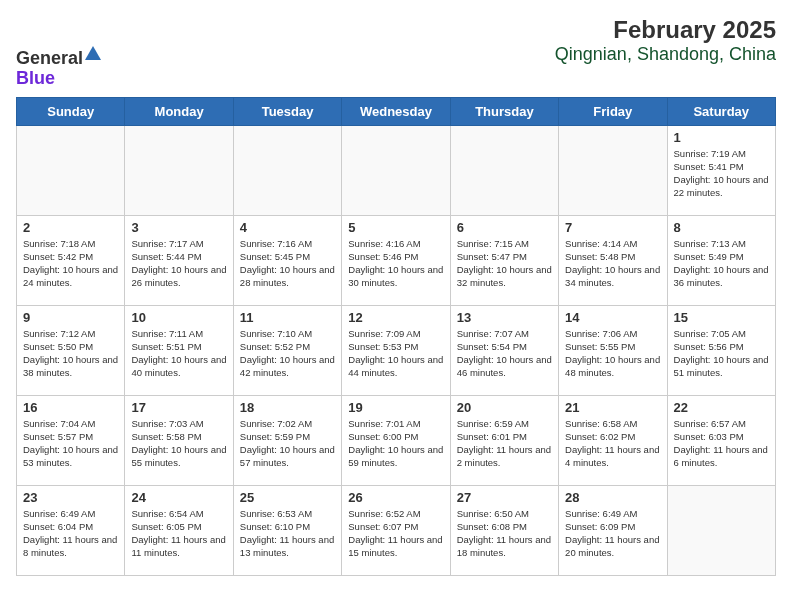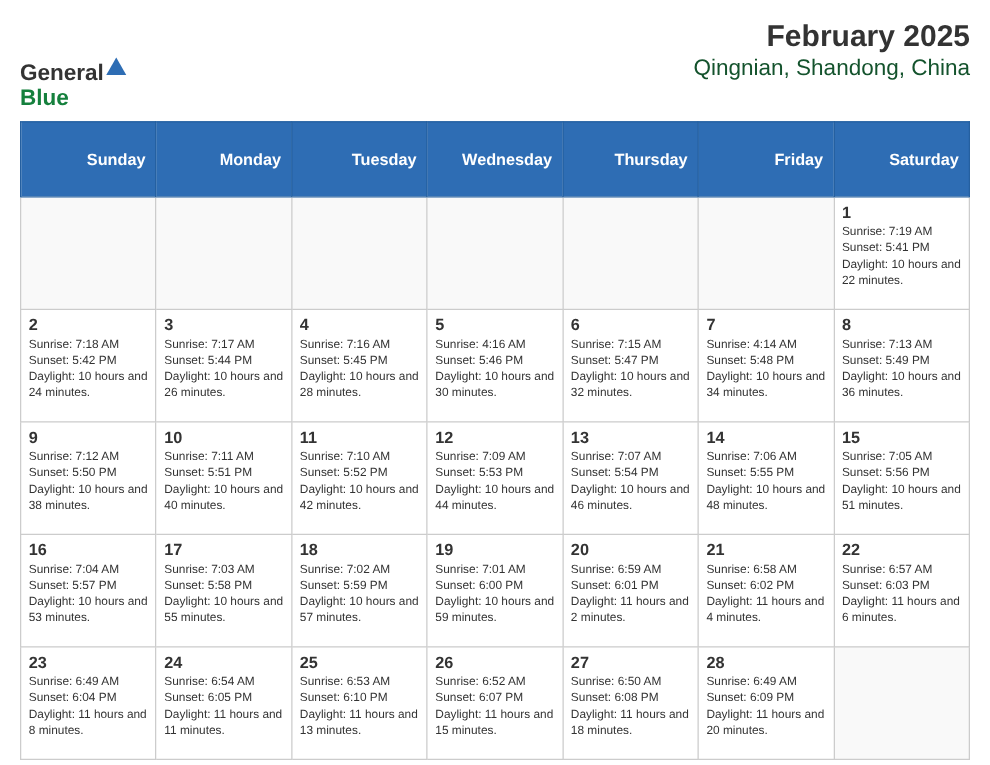--- a/index.html
+++ b/index.html
@@ -21,21 +21,21 @@
       align-items: center;
       gap: 4px;
       margin-top: 28px;
     }
     .logo-text {
       font-size: 18px;
       font-weight: bold;
       line-height: 1.1;
     }
     .logo-general { color: #333; }
-    .logo-blue { color: #15803d; }
+    .logo-blue { color: #6d28d9; }
     .logo-icon {
       width: 20px;
       height: 20px;
     }
     .title-block {
       text-align: right;
     }
     .month-title {
       font-size: 24px;
       font-weight: bold;
@@ -46,22 +46,22 @@
       color: #14532d;
     }
     .calendar {
       width: 100%;
       border-collapse: collapse;
       border: 1px solid #ccc;
     }
     .calendar th {
       background-color: #2e6db4;
       color: #fff;
-      text-align: right;
-      padding: 22px 8px;
+      text-align: center;
+      padding: 6px 8px;
       font-size: 13px;
       border: 1px solid #2560a0;
     }
     .calendar td {
       vertical-align: top;
       width: 108px;
       height: 90px;
       padding: 4px 6px;
       border: 1px solid #ccc;
       font-size: 10px;

